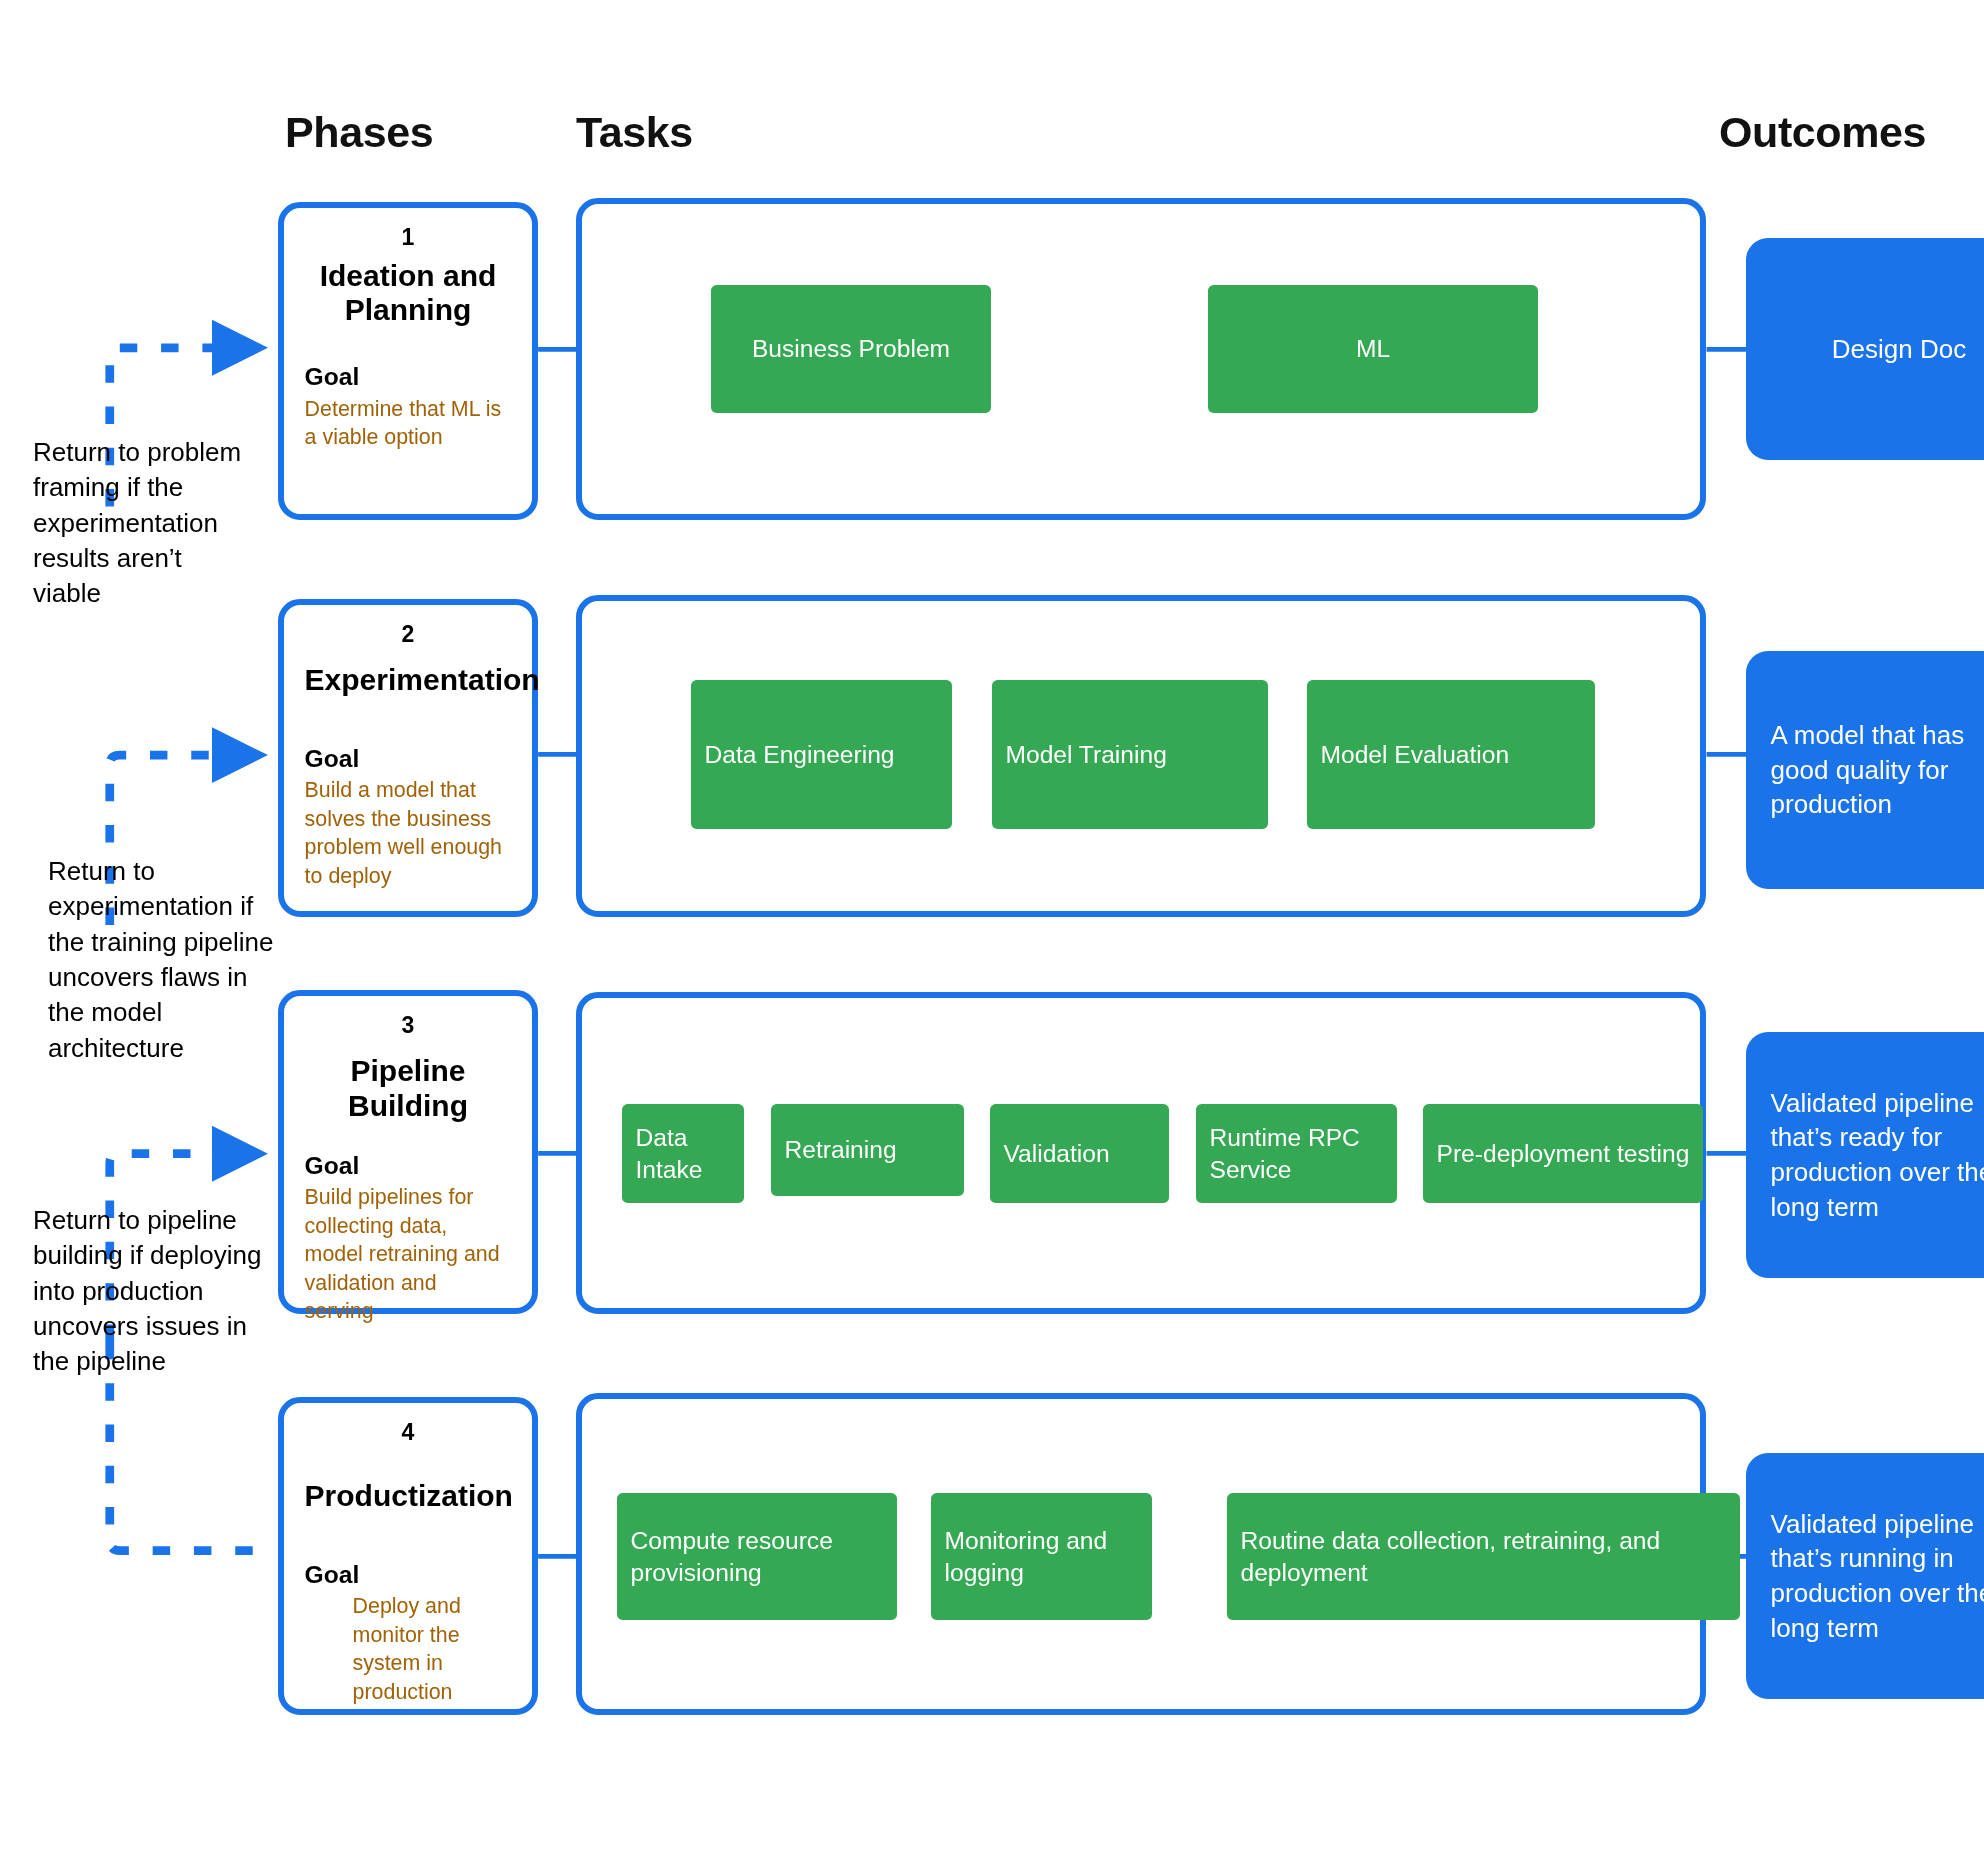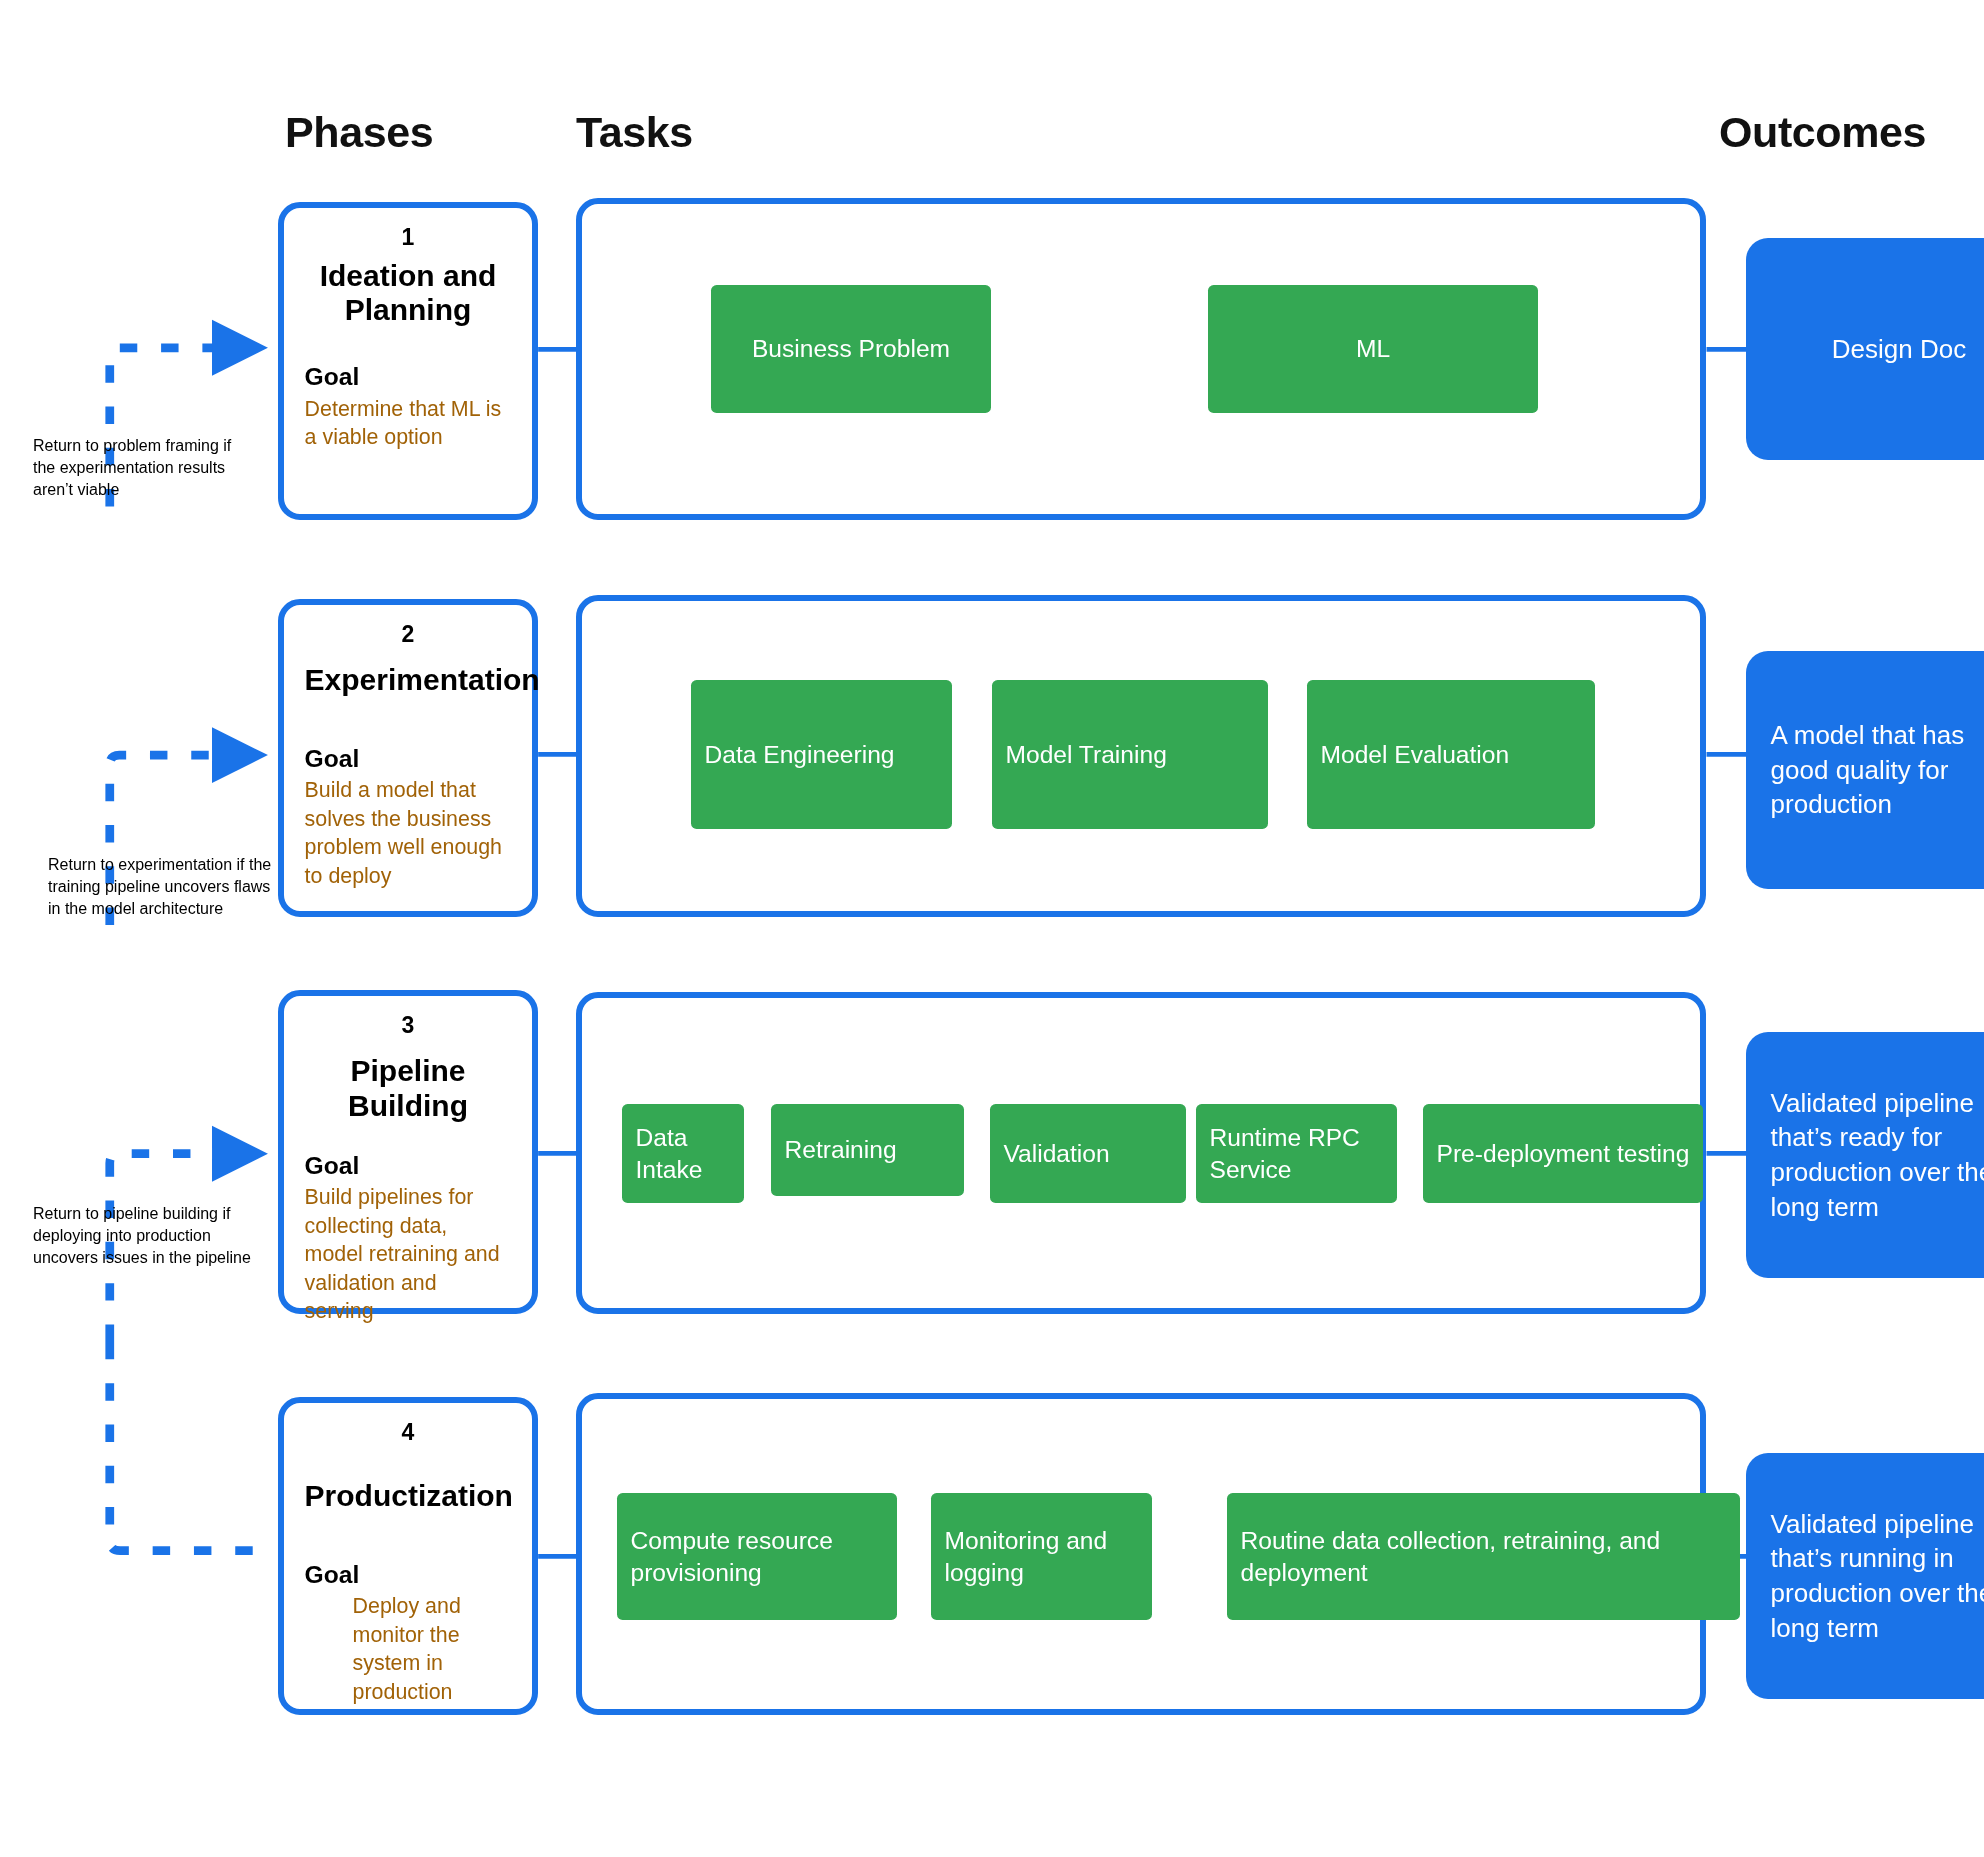--- a/index.html
+++ b/index.html
@@ -99,21 +99,21 @@
     font-size:26px;
     line-height:1.33;
     padding:0 24.6px;
   }
   .outcome.center{justify-content:center;text-align:center;}
   .outcome.lead{justify-content:flex-start;text-align:left;}
 
   
   .annot{
     position:absolute;
-    font-size:16px;
+    font-size:26px;
     line-height:1.36;
     color:#000000;
   }
 
   
   #wires{
     position:absolute;
     left:0; top:0;
     width:2253px; height:1858px;
     pointer-events:none;
@@ -225,21 +225,21 @@
 
   <div class="task center" style="left:711px; top:285px; width:280px; height:128px;">Business Problem</div>
   <div class="task center" style="left:1208px; top:285px; width:330px; height:128px;">ML</div>
 
   <div class="task lead" style="left:691px; top:680px; width:261px; height:149px;">Data Engineering</div>
   <div class="task lead" style="left:992px; top:680px; width:276px; height:149px;">Model Training</div>
   <div class="task lead" style="left:1307px; top:680px; width:288px; height:149px;">Model Evaluation</div>
 
   <div class="task lead" style="left:622px; top:1104px; width:122px; height:99px;">Data Intake</div>
   <div class="task lead" style="left:771px; top:1104px; width:193px; height:92px;">Retraining</div>
-  <div class="task lead" style="left:990px; top:1104px; width:196px; height:99px;">Validation</div>
+  <div class="task lead" style="left:990px; top:1104px; width:179px; height:99px;">Validation</div>
   <div class="task lead" style="left:1196px; top:1104px; width:201px; height:99px;">Runtime RPC Service</div>
   <div class="task lead" style="left:1423px; top:1104px; width:280px; height:99px;">Pre-deployment testing</div>
 
   <div class="task lead" style="left:617px; top:1493px; width:280px; height:127px;">Compute  resource provisioning</div>
   <div class="task lead" style="left:931px; top:1493px; width:221px; height:127px;">Monitoring and logging</div>
   <div class="task lead" style="left:1227px; top:1493px; width:513px; height:127px;">Routine data collection, retraining, and deployment</div>
 
   <div class="outcome center" style="left:1746px; top:238px; width:306px; height:222px;">Design Doc</div>
   <div class="outcome lead" style="left:1746px; top:651px; width:306px; height:238px;">A model that has good quality for production</div>
   <div class="outcome lead" style="left:1746px; top:1032px; width:306px; height:246px;">Validated pipeline that’s ready for production over the long term</div>

